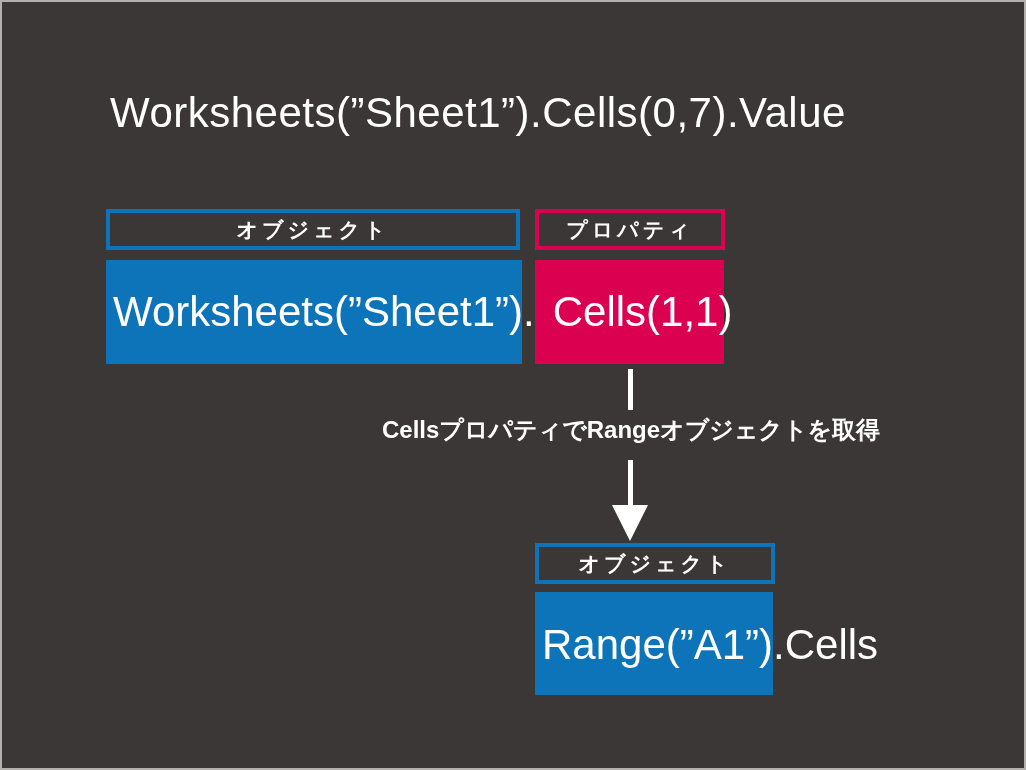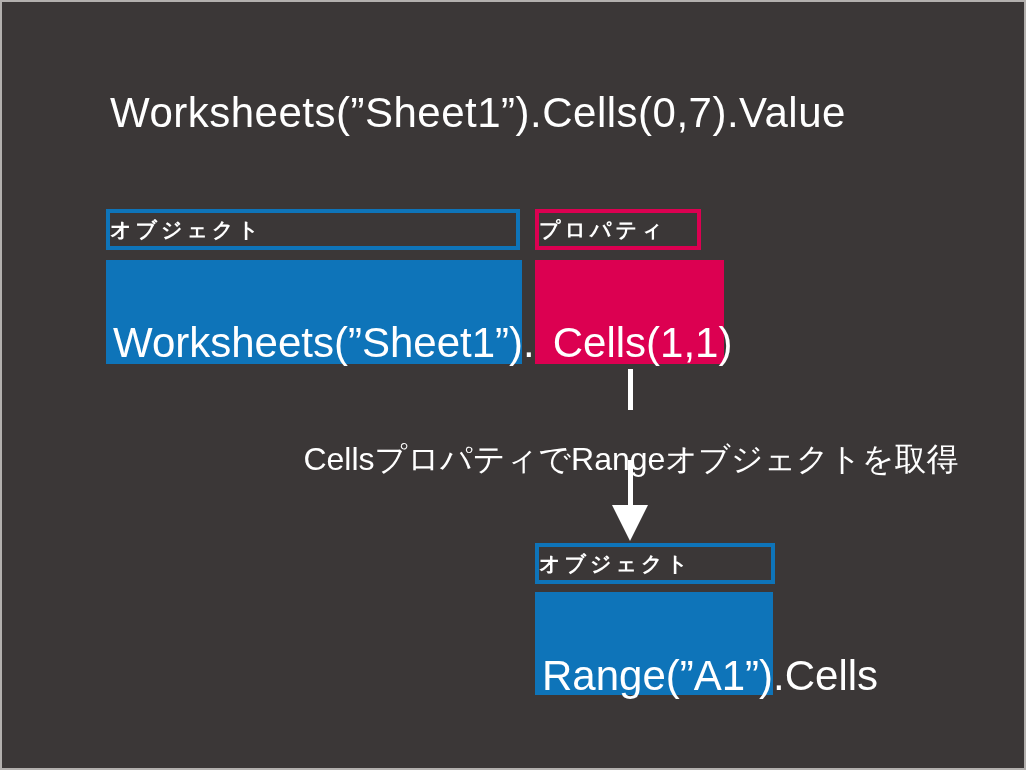--- a/index.html
+++ b/index.html
@@ -27,49 +27,49 @@
     white-space: nowrap;
     color: var(--text, #ffffff);
   }
 
   .label-box {
     position: absolute;
     box-sizing: border-box;
     height: 41px;
     display: flex;
     align-items: center;
-    justify-content: flex-start;
+    justify-content: center;
     background: transparent;
   }
   .label-box.blue { border: 4px solid var(--blue, #0e74b9); }
   .label-box.pink { border: 4px solid var(--pink, #dc0051); }
   .label-box .label-text {
     font-weight: bold;
     font-size: 21px;
     letter-spacing: 4px;
     white-space: nowrap;
     color: var(--text, #ffffff);
   }
 
   .label-object-top  { left: 104px; top: 207px; width: 414px; }
-  .label-property-top{ left: 533px; top: 207px; width: 166px; }
+  .label-property-top{ left: 533px; top: 207px; width: 190px; }
   .label-object-bottom { left: 533px; top: 541px; width: 240px; height: 41px; }
 
   .fill-box { position: absolute; }
   .fill-blue { background: var(--blue, #0e74b9); }
   .fill-pink { background: var(--pink, #dc0051); }
 
   .box-worksheets { left: 104px; top: 258px; width: 416px; height: 104px; }
   .box-cells      { left: 533px; top: 258px; width: 189px; height: 104px; }
   .box-range      { left: 533px; top: 590px; width: 238px; height: 103px; }
 
   .code-line {
     position: absolute;
     display: flex;
-    align-items: flex-end;
+    align-items: center;
     font-size: 42px;
     line-height: 1.0;
     white-space: nowrap;
     color: var(--text, #ffffff);
   }
   .code-row1 { left: 111px; top: 258px; height: 104px; }
   .code-row1 .code-property { margin-left: 18px; }
   .code-row2 { left: 540px; top: 590px; height: 105px; }
 
   .arrow-seg {
@@ -88,26 +88,25 @@
     border-left: 18px solid transparent;
     border-right: 18px solid transparent;
     border-top: 36px solid var(--arrow, #ffffff);
   }
 
   .arrow-caption {
     position: absolute;
     left: 629px;
     top: 413px;
     transform: translateX(-50%);
-    font-weight: normal;
-    font-size: 32px;
+    font-weight: bold;
+    font-size: 24px;
     line-height: 1.25;
     white-space: nowrap;
     color: var(--text, #ffffff);
-    margin-top: 24px;
   }
 </style>
 </head>
 <body>
 
 <div class="canvas">
 
   <div class="code-title">Worksheets(”Sheet1”).Cells(0,7).Value</div>
 
   <div class="label-box blue label-object-top">

